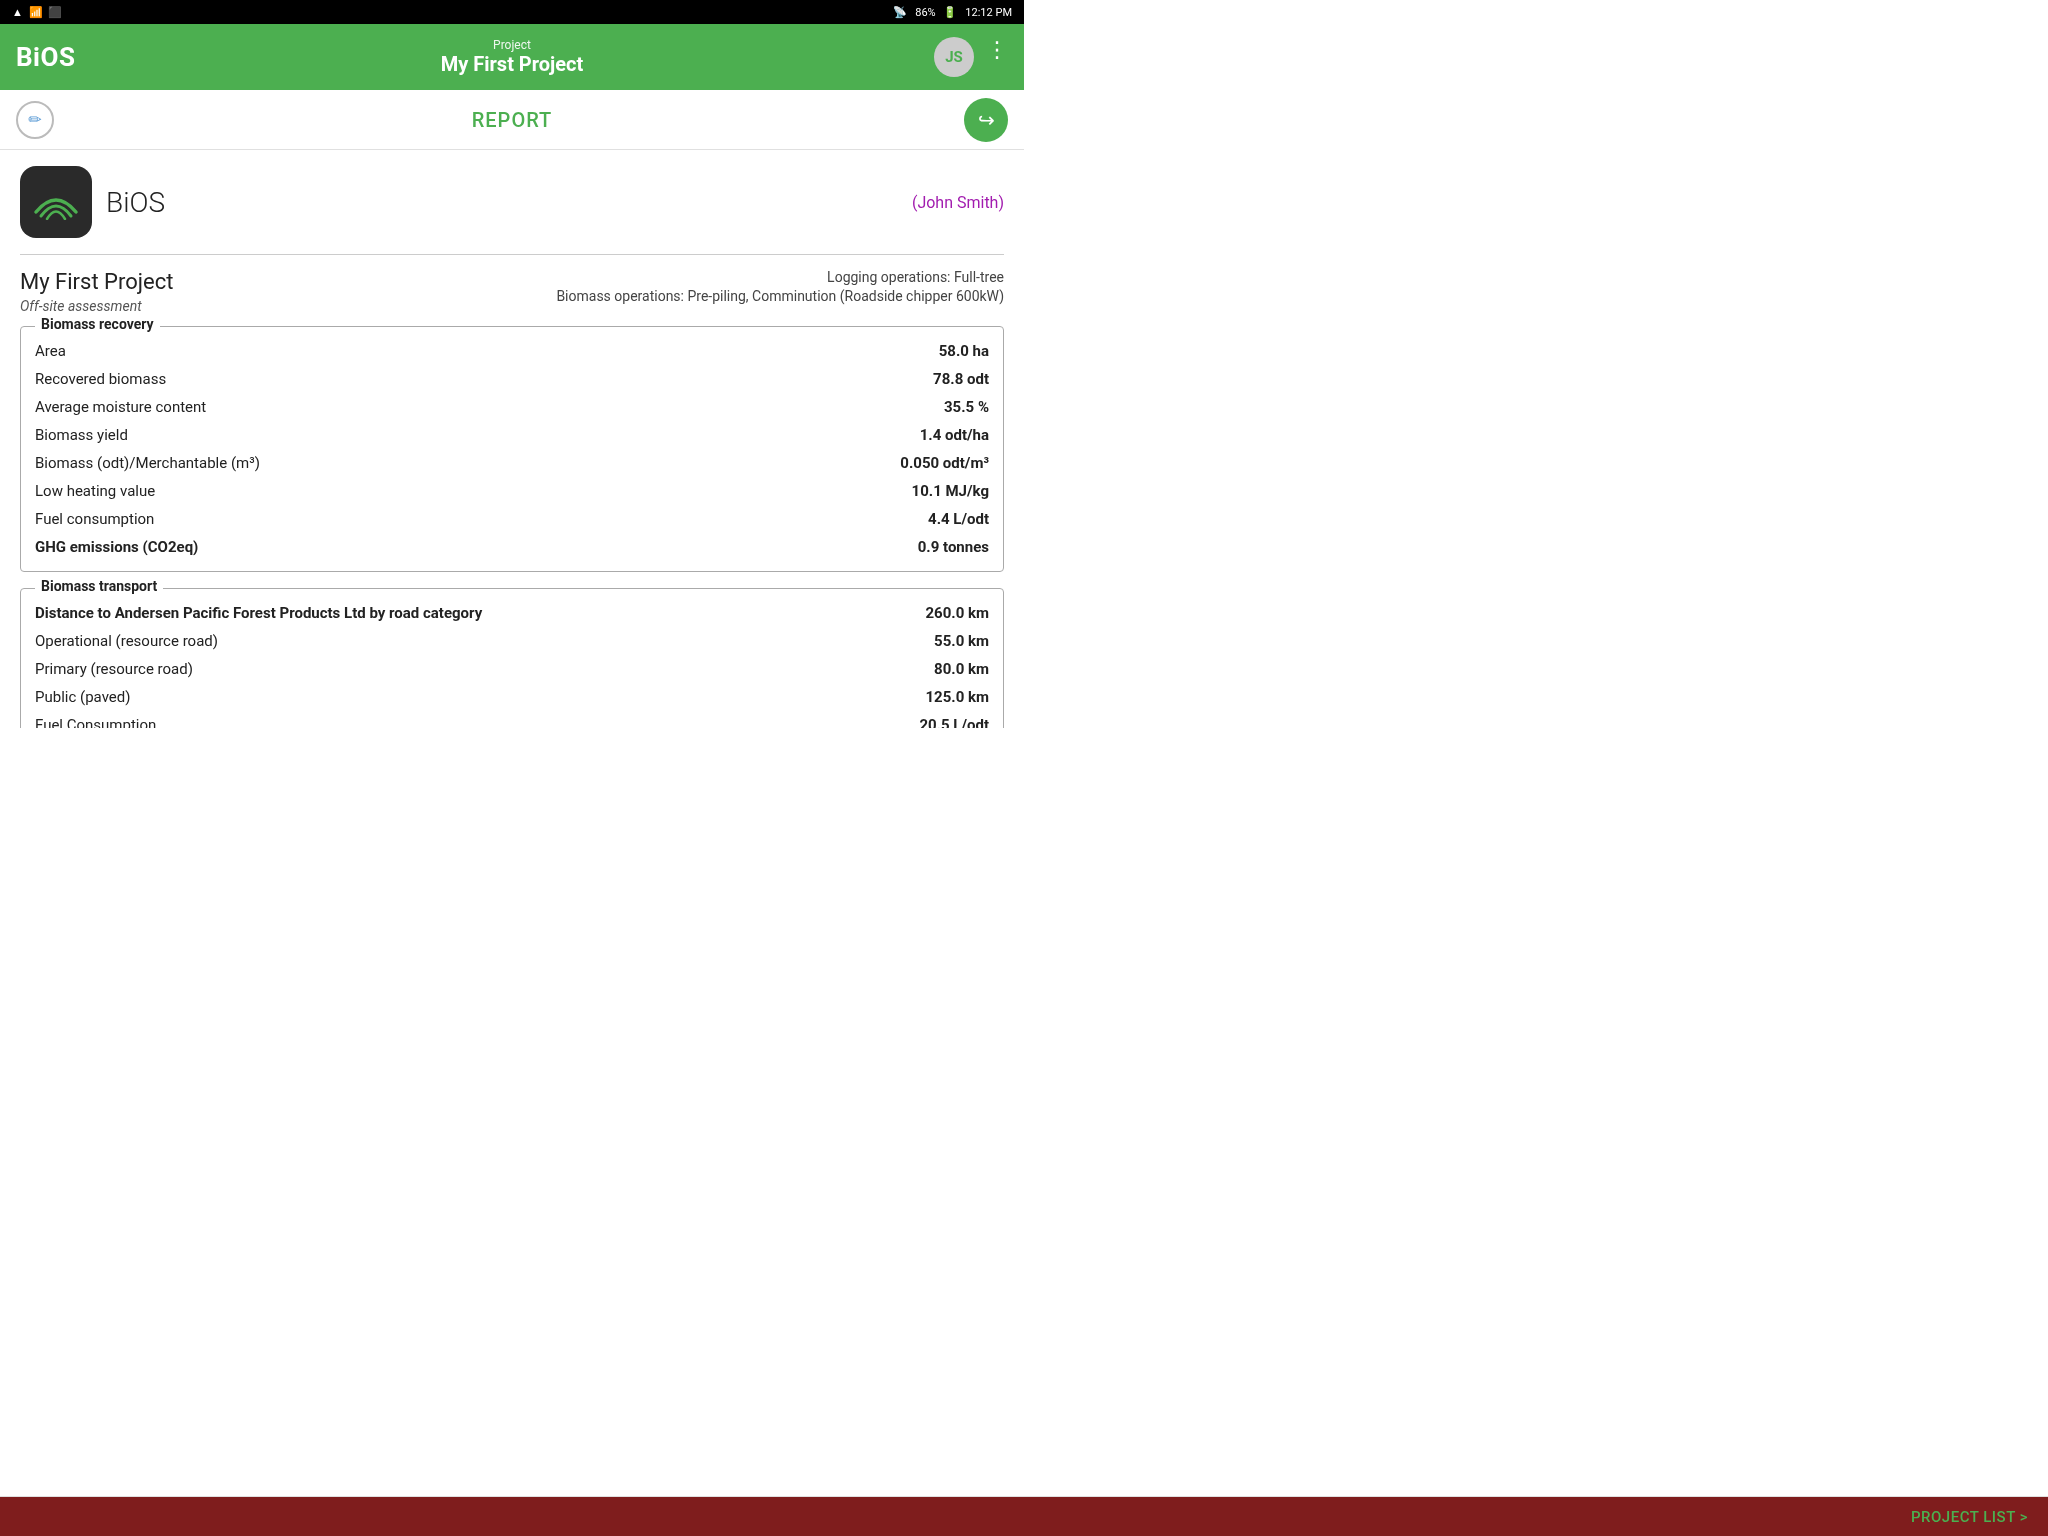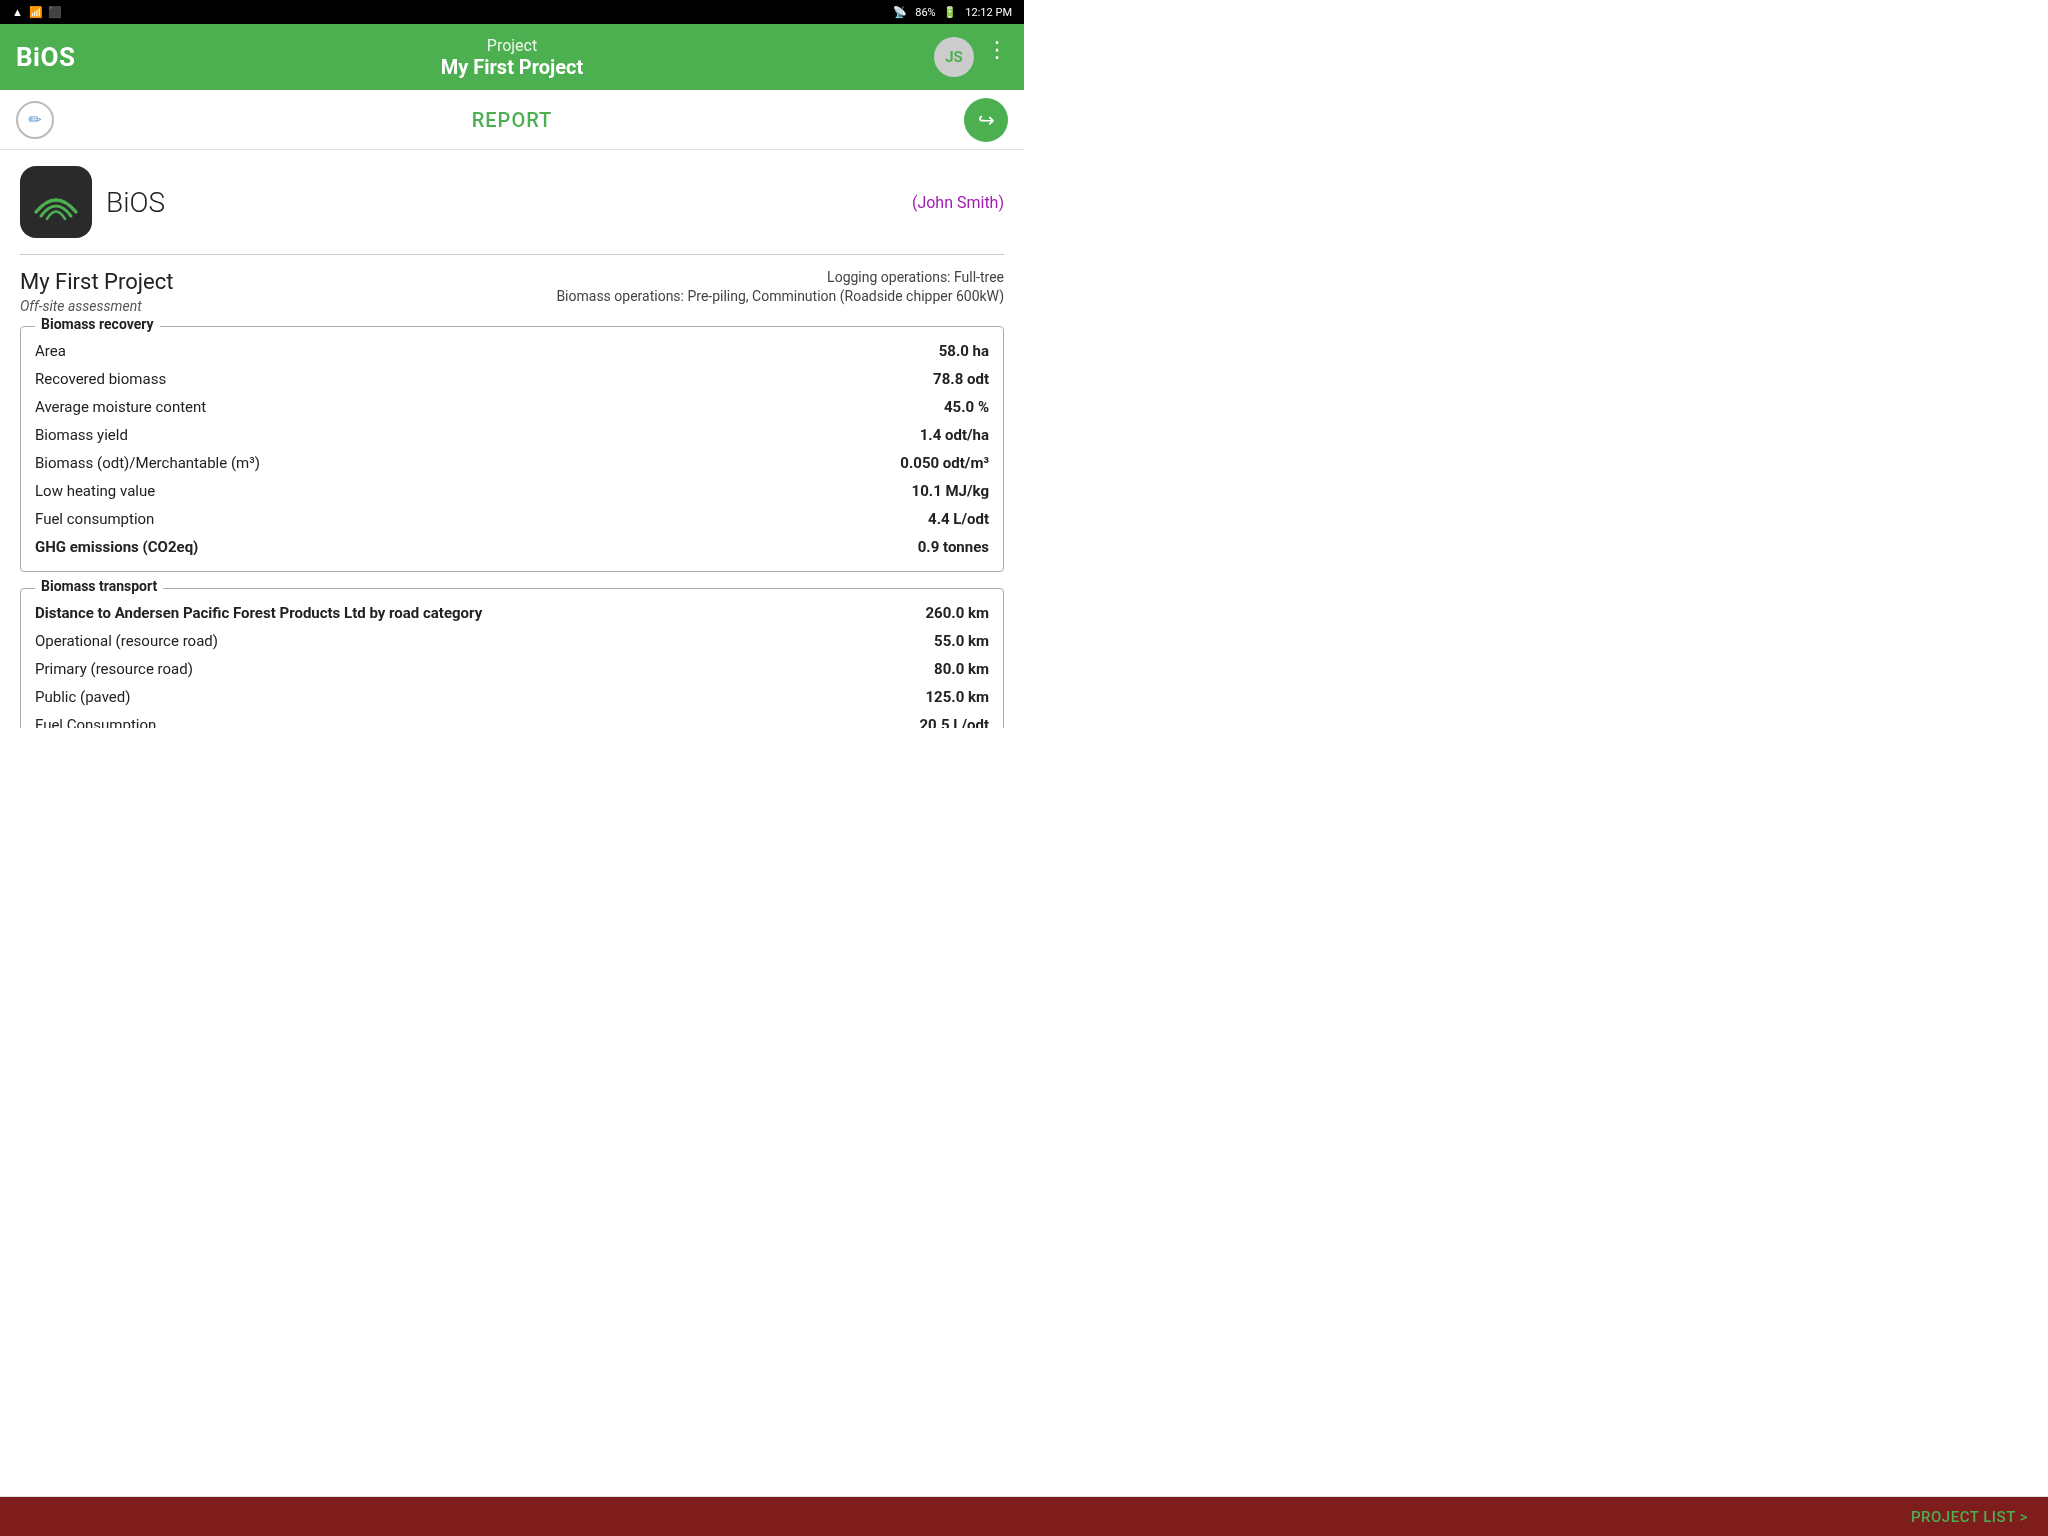--- a/index.html
+++ b/index.html
@@ -40,21 +40,21 @@
       letter-spacing: 0.5px;
     }
     .app-header-center {
       position: absolute;
       left: 50%;
       transform: translateX(-50%);
       text-align: center;
       color: #fff;
     }
     .app-header-center .project-label {
-      font-size: 16px;
+      font-size: 12px;
       font-weight: 400;
       opacity: 0.9;
     }
     .app-header-center .project-name {
       font-size: 20px;
       font-weight: bold;
     }
     .app-header-right {
       margin-left: auto;
       display: flex;
@@ -319,21 +319,21 @@
         <div class="section-row">
           <span class="row-label">Area</span>
           <span class="row-value">58.0 ha</span>
         </div>
         <div class="section-row">
           <span class="row-label">Recovered biomass</span>
           <span class="row-value">78.8 odt</span>
         </div>
         <div class="section-row">
           <span class="row-label">Average moisture content</span>
-          <span class="row-value">45.0 %</span>
+          <span class="row-value">35.5 %</span>
         </div>
         <div class="section-row">
           <span class="row-label">Biomass yield</span>
           <span class="row-value">1.4 odt/ha</span>
         </div>
         <div class="section-row">
           <span class="row-label">Biomass (odt)/Merchantable (m³)</span>
           <span class="row-value">0.050 odt/m³</span>
         </div>
         <div class="section-row">

